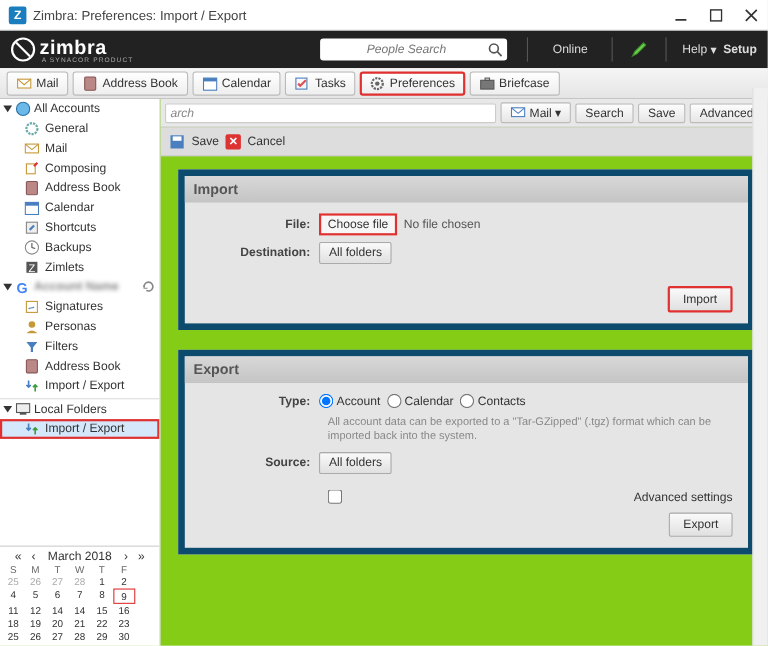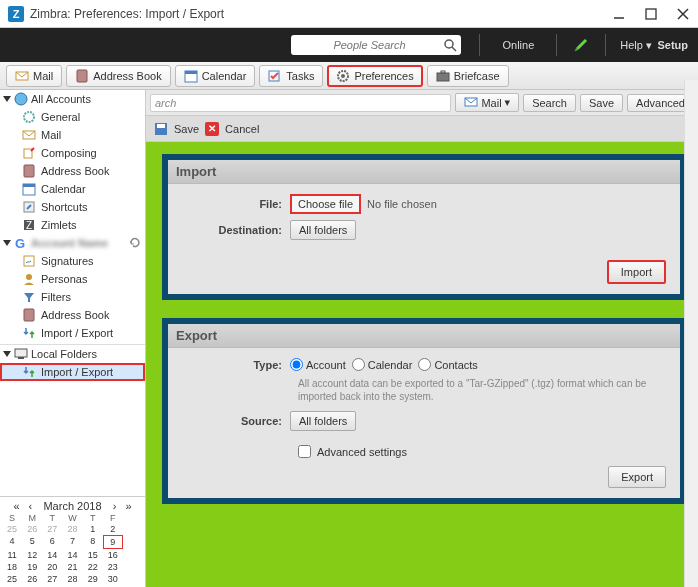--- a/index.html
+++ b/index.html
@@ -76,21 +76,21 @@
   .form-row .lbl { width:108px; text-align:right; padding-right:8px; font-weight:bold; font-size:11px; color:#444;}
   .choose-file { padding:2px 6px; border:2px solid #e03030; background:#f6f6f6; cursor:pointer; font-size:11px; margin-right:6px;}
   .nofile { color:#555; font-size:11px;}
   .mini-btn { padding:3px 8px; background:linear-gradient(#fafafa,#e0e0e0); border:1px solid #aaa; border-radius:2px; font-size:11px; cursor:pointer;}
   .action-btn { position:absolute; right:14px; bottom:10px; padding:4px 12px; background:linear-gradient(#fafafa,#e0e0e0); border:2px solid #e03030; border-radius:2px; font-size:11px; cursor:pointer;}
   .action-btn.plain { border:1px solid #aaa;}
   .radio-row { display:flex; align-items:center; gap:6px;}
   .radio { display:flex; align-items:center; gap:3px; font-size:11px;}
   .radio input { margin:0;}
   .desc { color:#888; font-size:10px; margin-left:116px; margin-top:2px; line-height:1.3; max-width:400px;}
-  .adv-row { margin-left:116px; margin-top:14px; display:flex; align-items:center; gap:6px;}
+  .adv-row { margin-left:116px; margin-top:14px; display:flex; align-items:center; gap:6px;justify-content:space-between;}
   .scroll { position:absolute; right:0; top:80px; bottom:0; width:14px; background:#f0f0f0; border-left:1px solid #ddd;}
 
   
   svg { display:block; }
 </style>
 </head>
 <body>
 
 <div class="titlebar">
   <div class="app-icon">Z</div>
@@ -109,20 +109,27 @@
     <div class="winbtn">
         <svg width="12" height="12">
           <line x1="1" y1="1" x2="11" y2="11" stroke="#333" stroke-width="1.5"></line>
           <line x1="11" y1="1" x2="1" y2="11" stroke="#333" stroke-width="1.5"></line>
         </svg>
       </div>
   </div>
 </div>
 
 <div class="masthead">
+  <div class="logo">
+    <div class="logo-icon"></div>
+    <div>
+      <div class="logo-text">zimbra</div>
+      <div class="logo-sub">A SYNACOR PRODUCT</div>
+    </div>
+  </div>
   <div class="spacer"></div>
   <div class="search-box">
     <input placeholder="People Search" style="">
     <span class="mag">
         <svg width="14" height="14">
           <circle cx="6" cy="6" r="4" fill="none" stroke="#555" stroke-width="1.5"></circle>
           <line x1="9" y1="9" x2="13" y2="13" stroke="#555" stroke-width="1.5"></line>
         </svg>
       </span>
   </div>
@@ -255,20 +262,29 @@
           <span>Calendar</span>
         </div>
       <div class="tree-item">
           <span class="ticon">
             <svg width="14" height="14">
               <rect x="2" y="2" width="10" height="10" fill="#eee" stroke="#888"></rect>
               <path d="M5 9 L9 5" stroke="#4a7fbf" stroke-width="2"></path>
             </svg>
           </span>
           <span>Shortcuts</span>
+        </div>
+      <div class="tree-item">
+          <span class="ticon">
+            <svg width="14" height="14">
+              <circle cx="7" cy="7" r="6" fill="#fff" stroke="#888"></circle>
+              <path d="M7 3 L7 7 L10 8" fill="none" stroke="#555"></path>
+            </svg>
+          </span>
+          <span>Backups</span>
         </div>
       <div class="tree-item">
           <span class="ticon">
             <svg width="14" height="14">
               <rect x="2" y="2" width="10" height="10" fill="#555"></rect>
               <text x="4" y="11" fill="#fff" font-size="10">Z</text>
             </svg>
           </span>
           <span>Zimlets</span>
         </div>

